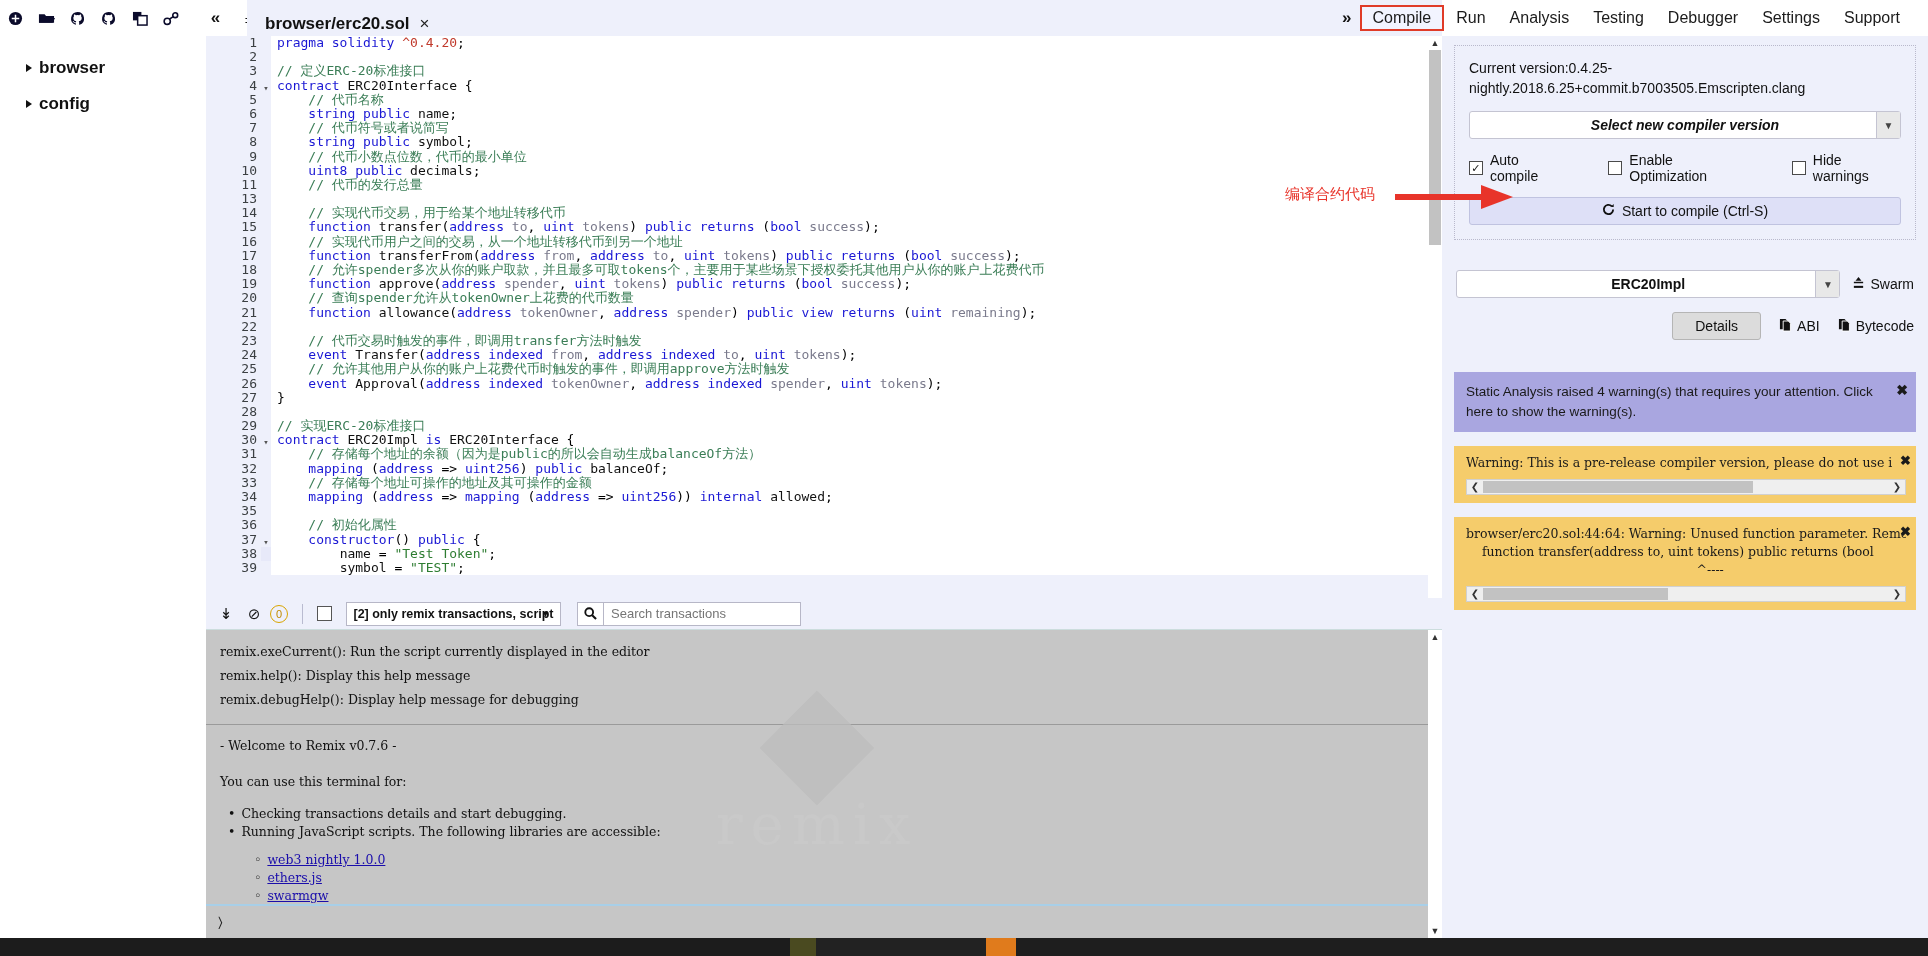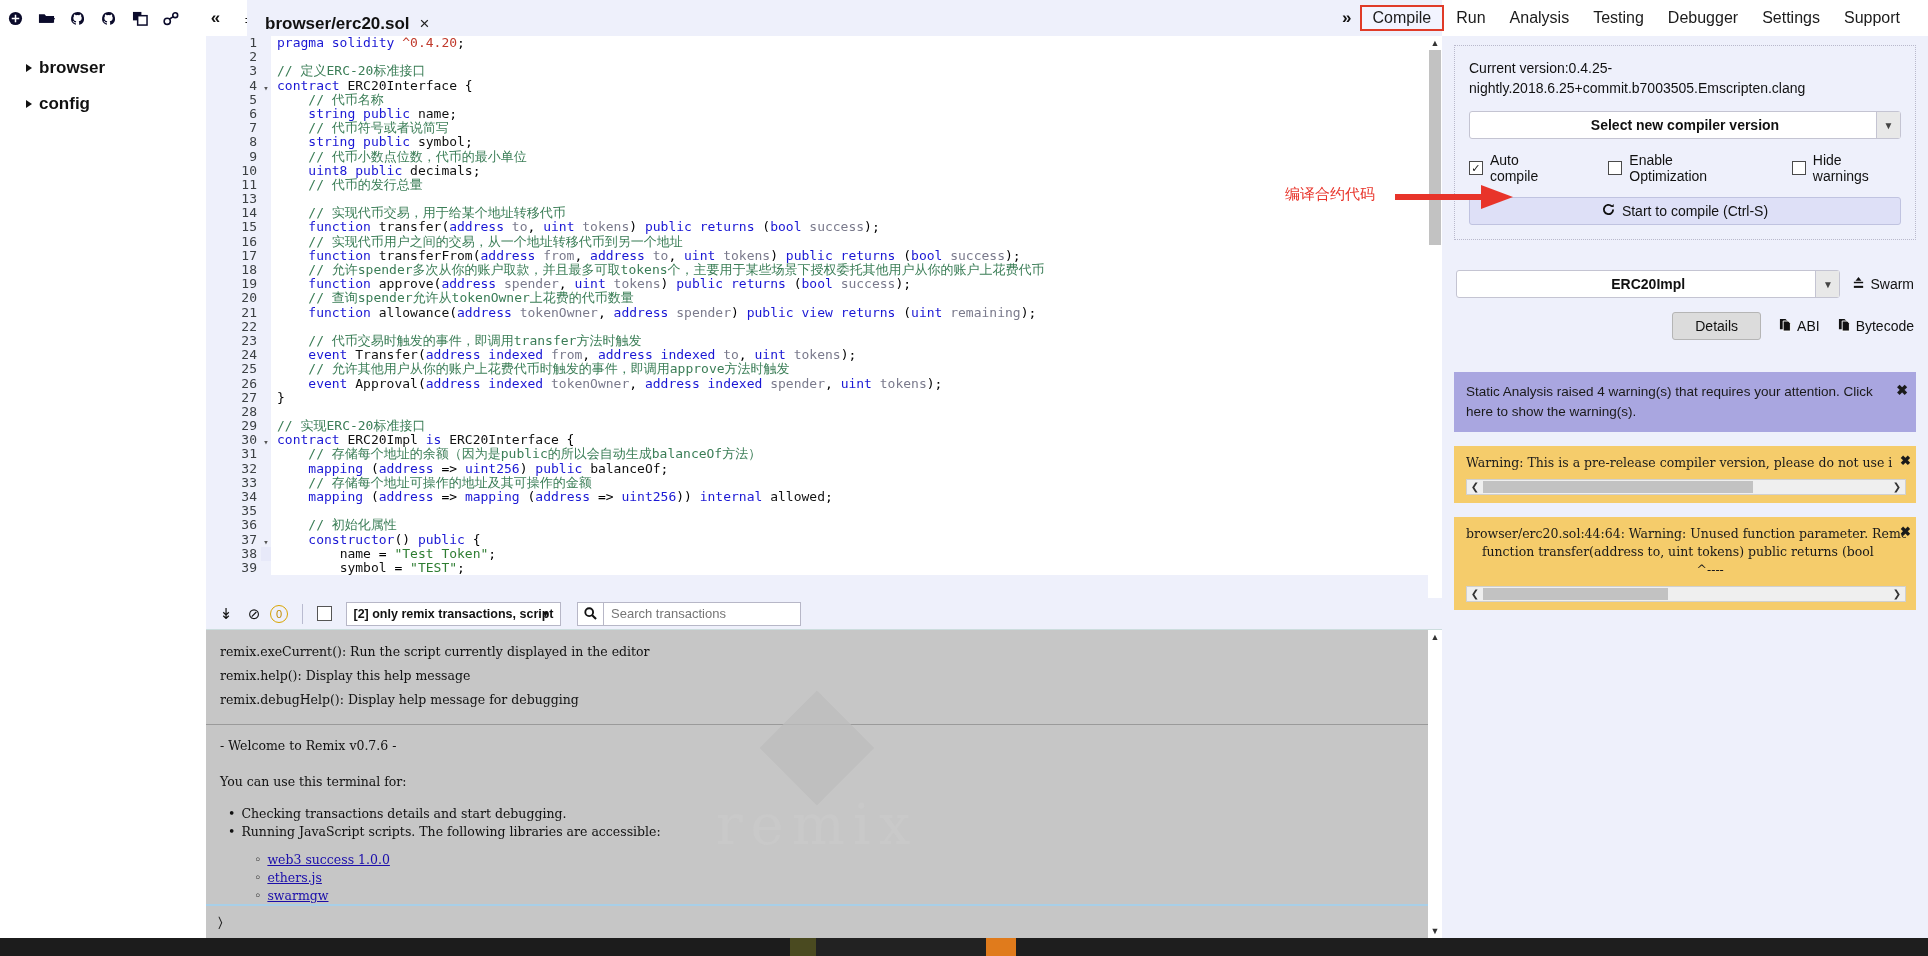--- a/index.html
+++ b/index.html
@@ -190,21 +190,21 @@
   }
   .rp-box {
     background: #eef0fb; border: 1px dotted #b9b9cc;
     margin: 9px 12px 0 12px; padding: 12px 14px 14px 14px;
   }
   .rp-ver { font-size: 14px; color: #111; line-height: 20px; }
   #compiler-select {
     margin-top: 13px; height: 28px; background: #fff;
     border: 1px solid #c4c4d2; border-radius: 3px;
     display: flex; align-items: center; justify-content: center;
-    position: relative; font-size: 14px; font-weight: bold; color: #111; cursor: pointer;
+    position: relative; font-size: 14px; font-weight: bold; color: #111; cursor: pointer; font-style: italic;
   }
   #compiler-select .cbtn {
     position: absolute; right: 0; top: 0; width: 24px; height: 26px;
     background: #e8e8e8; border-left: 1px solid #c4c4d2;
     display:flex; align-items:center; justify-content:center; font-size: 10px; color:#444;
   }
   #cbrow { display: flex; align-items: center; margin-top: 13px; gap: 0; }
   .cbx { display: flex; align-items: center; font-size: 14px; color: #111; cursor: pointer; }
   .cbx .bx {
     width: 14px; height: 14px; border: 1px solid #4a4a4a; background: #fff;
@@ -426,21 +426,21 @@
     <div class="tline">remix.help(): Display this help message</div>
     <div class="tline">remix.debugHelp(): Display help message for debugging</div>
     <div id="term-div"></div>
     <div class="tline tight">- Welcome to Remix v0.7.6 -</div>
     <div class="tline tight" style="height:18px"></div>
     <div class="tline tight">You can use this terminal for:</div>
     <div class="tline tight" style="height:14px"></div>
     <div class="tline tight bullet" style="padding-left:22px">Checking transactions details and start debugging.</div>
     <div class="tline tight bullet" style="padding-left:22px">Running JavaScript scripts. The following libraries are accessible:</div>
     <div class="tline tight" style="height:10px"></div>
-    <div class="tline tight circ" style="padding-left:48px"><span class="tlink">web3 success 1.0.0</span></div>
+    <div class="tline tight circ" style="padding-left:48px"><span class="tlink">web3 nightly 1.0.0</span></div>
     <div class="tline tight circ" style="padding-left:48px"><span class="tlink">ethers.js</span></div>
     <div class="tline tight circ" style="padding-left:48px"><span class="tlink">swarmgw</span></div>
 
   </div>
 
   <div id="term-prompt">
     <span>〉</span>
   </div>
 
   <div id="term-scroll">

